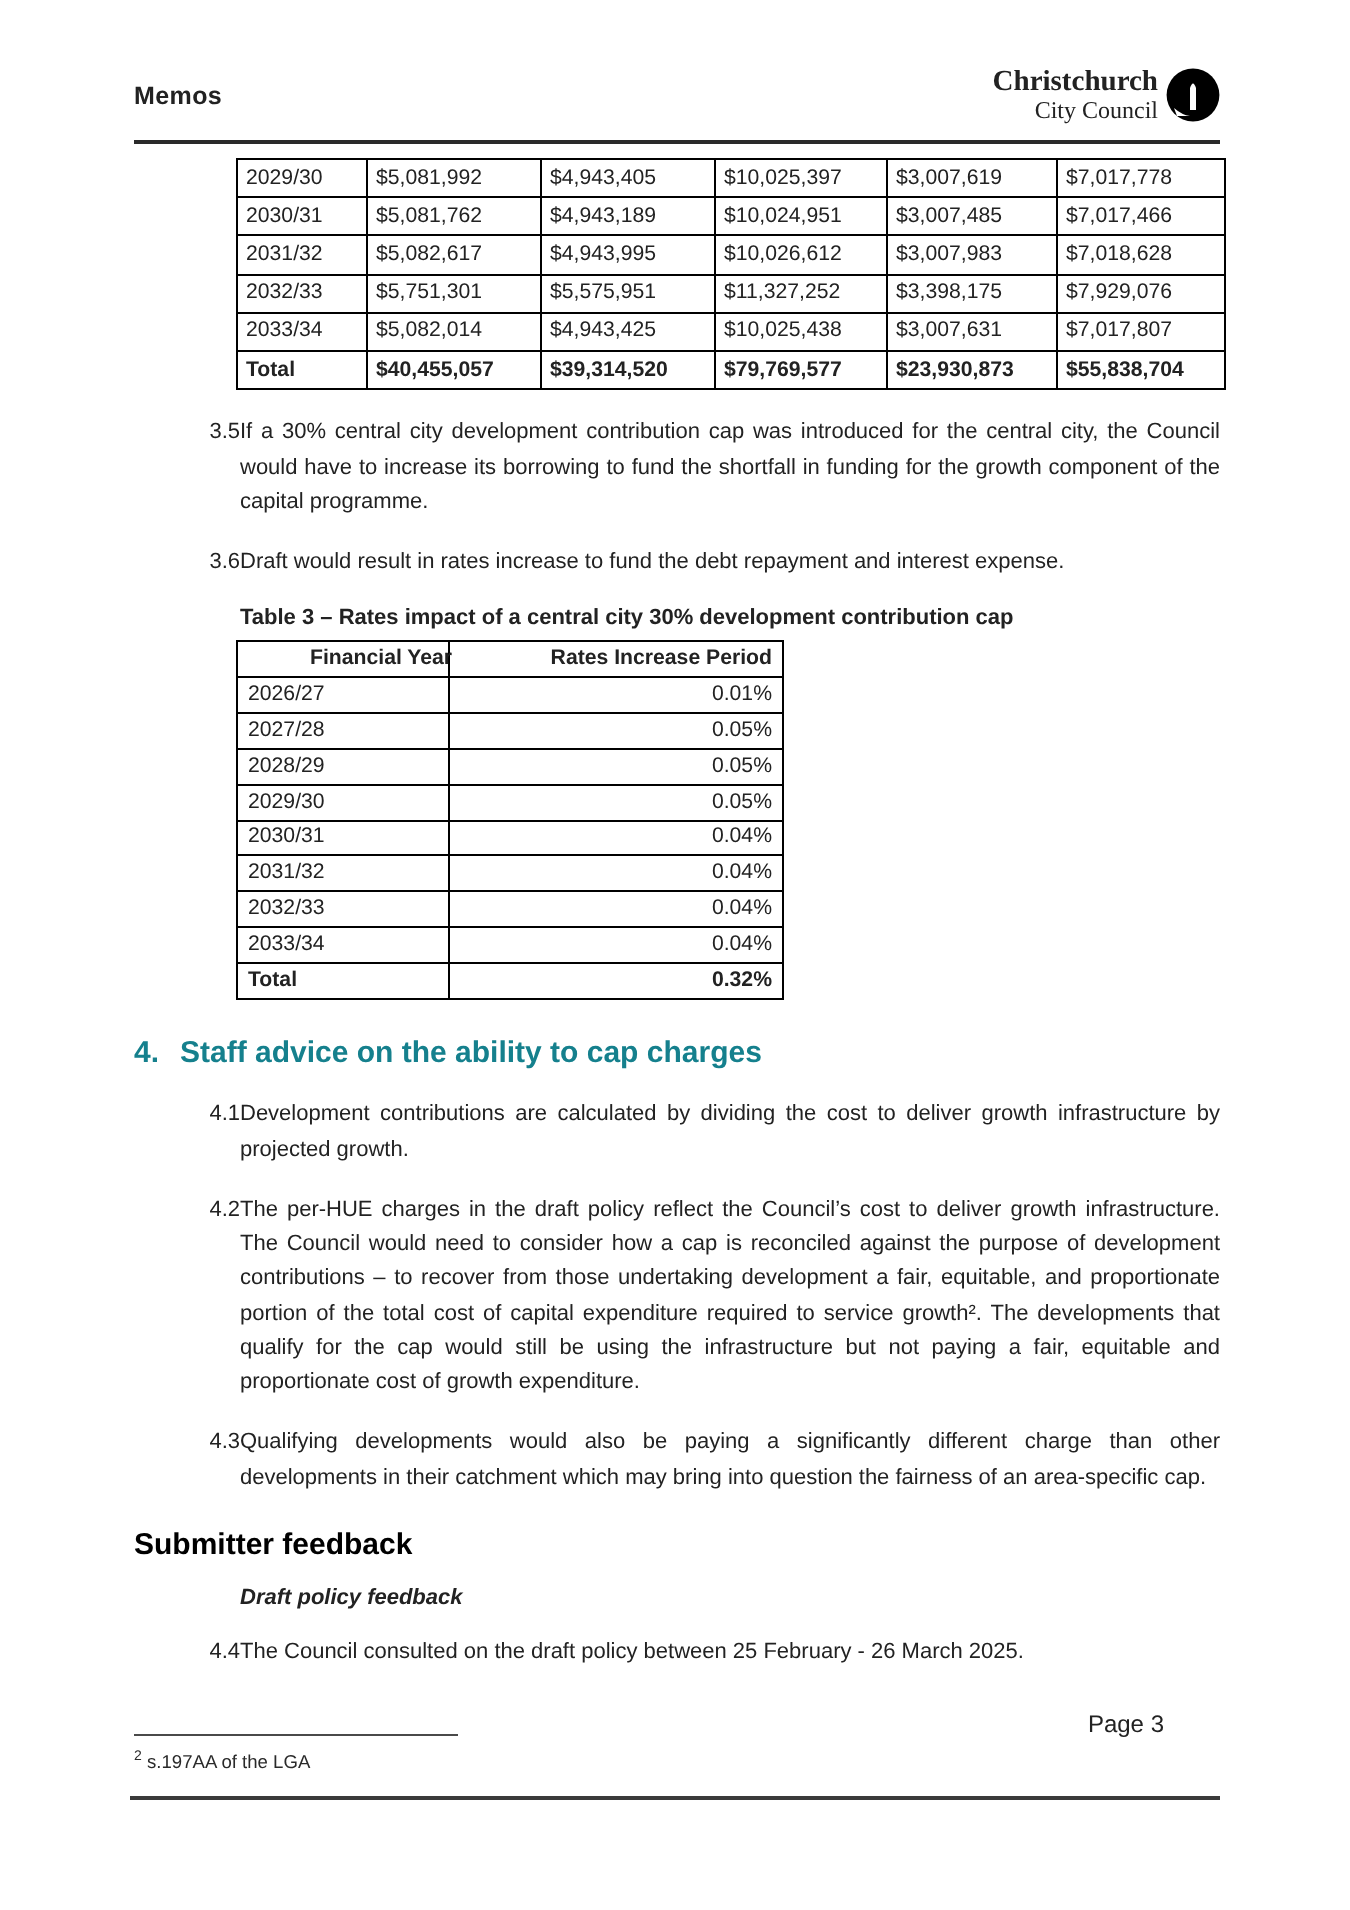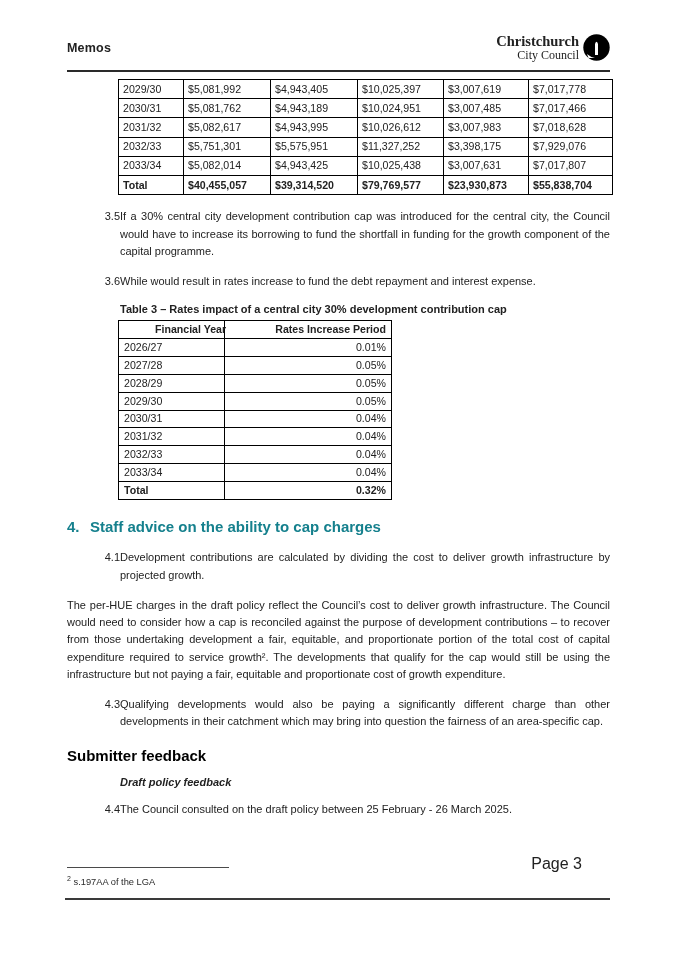--- a/index.html
+++ b/index.html
@@ -54,21 +54,21 @@
   .section-heading .hnum { flex:none; width:23px; }
 
   .submitter-heading { margin-top:16px; font-weight:bold; font-size:15px; color:#000; }
   .sub-subheading { margin:12px 0 0 53px; font-weight:bold; font-style:italic; font-size:11px; }
 
   
   .footnote-rule { position:absolute; left:67px; top:867px; width:162px; border-top:1px solid #4a4a4a; }
   .footnote { position:absolute; left:67px; top:875px; font-size:9.3px; color:#2a2a2a; }
   .footnote sup { font-size:7px; }
   .footer-rule { position:absolute; left:65px; top:898px; width:545px; border-top:2px solid #3a3a3a; }
-  .page-number { position:absolute; right:65px; top:855px; font-size:16px; color:#222; }
+  .page-number { position:absolute; right:65px; top:855px; font-size:12px; color:#222; }
 </style>
 </head>
 <body>
 
 <div class="page">
   <div class="content">
 
     <div class="header">
       <div class="memo-title">Memos</div>
       <div class="logo">
@@ -145,21 +145,21 @@
         </tbody>
     </table>
 
     <div class="para">
       <span class="num">3.5</span>
       <span class="body">If a 30% central city development contribution cap was introduced for the central city, the Council would have to increase its borrowing to fund the shortfall in funding for the growth component of the capital programme.</span>
     </div>
 
     <div class="para">
       <span class="num">3.6</span>
-      <span class="body">While would result in rates increase to fund the debt repayment and interest expense.</span>
+      <span class="body">Draft would result in rates increase to fund the debt repayment and interest expense.</span>
     </div>
 
     <div class="table-caption">Table 3 – Rates impact of a central city 30% development contribution cap</div>
 
     <table class="rates-table">
       <colgroup>
           <col style="width:106px">
           <col style="width:167px">
         </colgroup>
       <thead>
@@ -212,20 +212,21 @@
       <span class="hnum">4.</span>
       <span>Staff advice on the ability to cap charges</span>
     </div>
 
     <div class="para">
       <span class="num">4.1</span>
       <span class="body">Development contributions are calculated by dividing the cost to deliver growth infrastructure by projected growth.</span>
     </div>
 
     <div class="para">
+      <span class="num">4.2</span>
       <span class="body">The per-HUE charges in the draft policy reflect the Council’s cost to deliver growth infrastructure. The Council would need to consider how a cap is reconciled against the purpose of development contributions – to recover from those undertaking development a fair, equitable, and proportionate portion of the total cost of capital expenditure required to service growth².  The developments that qualify for the cap would still be using the infrastructure but not paying a fair, equitable and proportionate cost of growth expenditure.</span>
     </div>
 
     <div class="para">
       <span class="num">4.3</span>
       <span class="body">Qualifying developments would also be paying a significantly different charge than other developments in their catchment which may bring into question the fairness of an area-specific cap.</span>
     </div>
 
     <div class="submitter-heading">Submitter feedback</div>
     <div class="sub-subheading">Draft policy feedback</div>

